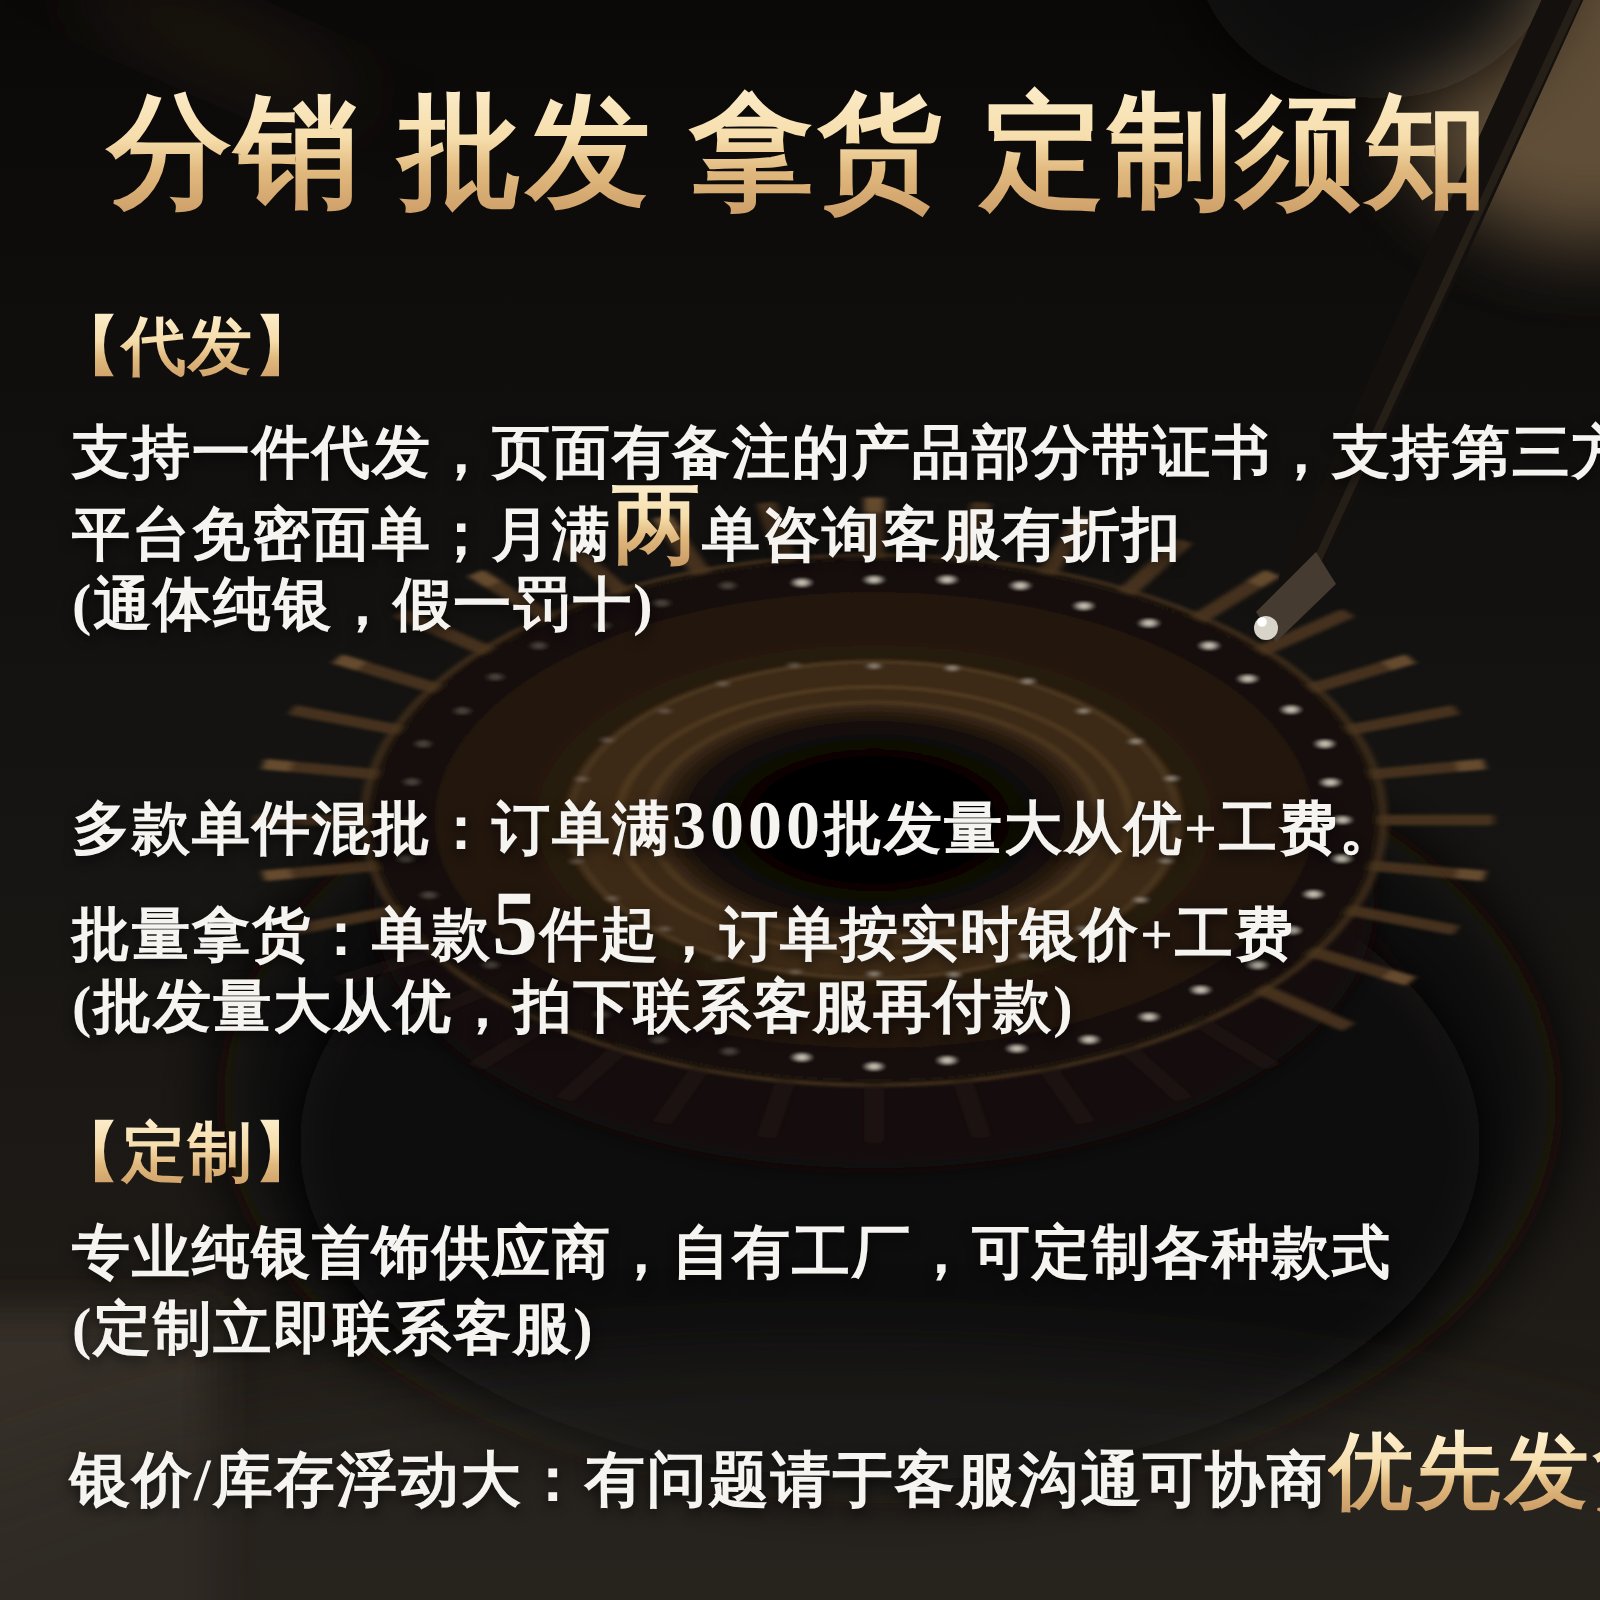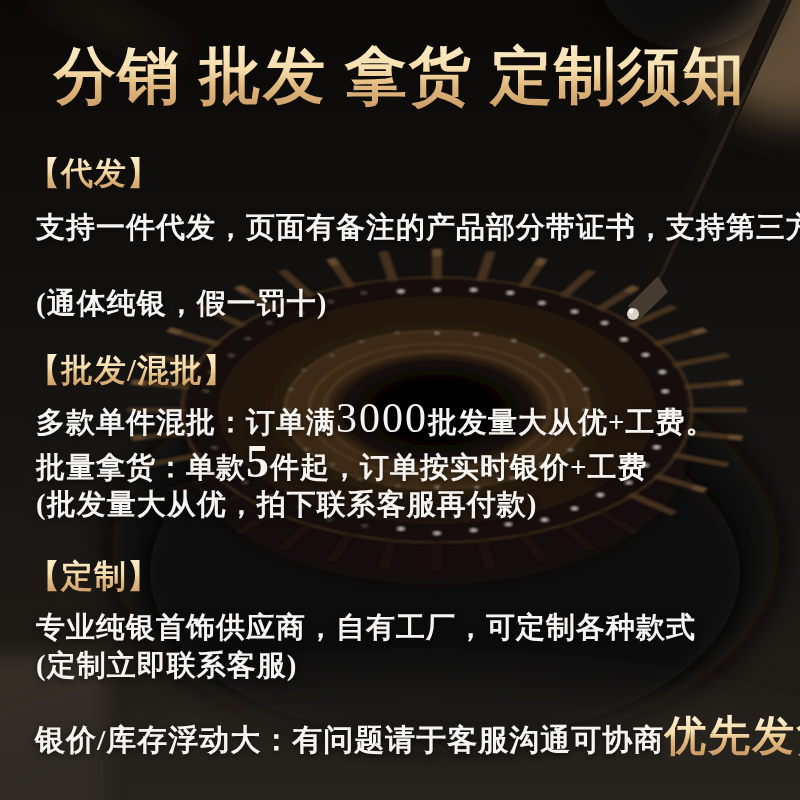--- a/index.html
+++ b/index.html
@@ -25,21 +25,21 @@
   .p1l1 { top:212px; }
   .p1l2 { top:240px; }
   .p1l3 { top:288px; }
   .p2l1 { top:396px; }
   .p2l2 { top:438px;text-align:right; }
   .p2l3 { top:489px; }
   .p3l1 { top:612px; }
   .p3l2 { top:650px; }
   .footer-line { top:708px; left:35px; font-size:30px; font-weight:600; }
 
-  .bignum  { font-size:42px; font-weight:400; letter-spacing:2px;margin-top:41px; }
+  .bignum  { font-size:34px; font-weight:700; letter-spacing:2px;margin-top:41px; }
   .bignum5 { font-size:46px; font-weight:700; }
   .accent-char { font-size:44px; font-weight:700; text-shadow:none; }
   .accent-ship { font-size:42px; font-weight:700; text-shadow:none; letter-spacing:2px; }
 
   .gold { color:#e8c488; }
   @supports ((-webkit-background-clip:text) or (background-clip:text)) {
     .gold {
       background:linear-gradient(180deg,#fdf1d3 0%,#f6ddab 42%,#e0b87d 62%,#c3935e 100%);
       -webkit-background-clip:text; background-clip:text;
       -webkit-text-fill-color:transparent; color:transparent;
@@ -237,23 +237,23 @@
     </g>
 
     <rect x="-25" y="655" width="132" height="165" fill="#37302a" opacity="0.9" filter="url(#b10)"></rect>
     <ellipse cx="420" cy="825" rx="520" ry="150" fill="#2c2620" opacity="0.5" filter="url(#b20)"></ellipse>
   </svg>
 
   <div class="txt title gold">分销 批发 拿货 定制须知</div>
 
   <div class="txt heading h-daifa gold">【代发】</div>
   <div class="txt body-line p1l1">支持一件代发，页面有备注的产品部分带证书，支持第三方</div>
+  <div class="txt body-line p1l2"><span>平台免密面单；月满</span><span class="accent-char gold">两</span><span>单咨询客服有折扣</span></div>
   <div class="txt body-line p1l3">(通体纯银，假一罚十)</div>
 
-  <div class="txt heading h-pifa gold">【批发/混批】</div>
   <div class="txt body-line p2l1"><span>多款单件混批：订单满</span><span class="bignum">3000</span><span>批发量大从优+工费。</span></div>
   <div class="txt body-line p2l2"><span>批量拿货：单款</span><span class="bignum5">5</span><span>件起，订单按实时银价+工费</span></div>
   <div class="txt body-line p2l3">(批发量大从优，拍下联系客服再付款)</div>
 
   <div class="txt heading h-dingzhi gold">【定制】</div>
   <div class="txt body-line p3l1">专业纯银首饰供应商，自有工厂，可定制各种款式</div>
   <div class="txt body-line p3l2">(定制立即联系客服)</div>
 
   <div class="txt footer-line"><span>银价/库存浮动大：有问题请于客服沟通可协商</span><span class="accent-ship gold">优先发货</span></div>
 

